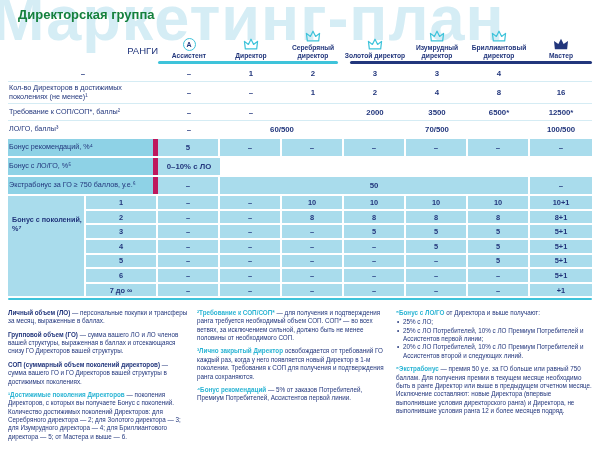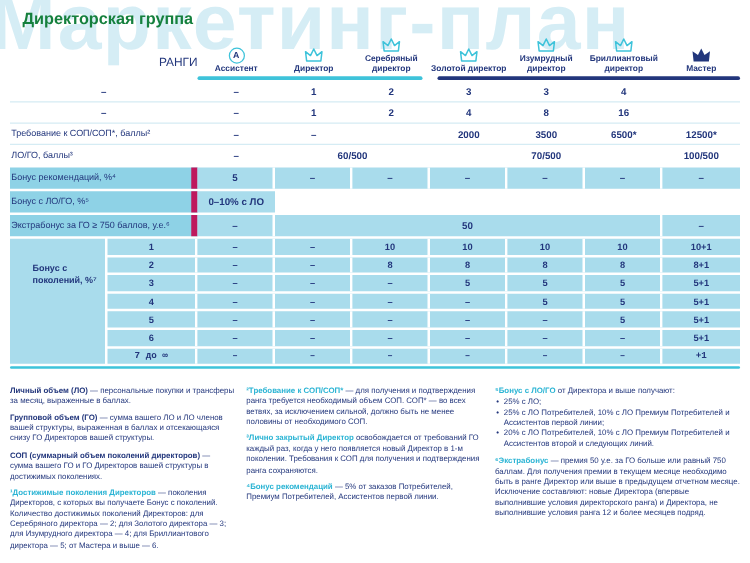--- a/index.html
+++ b/index.html
@@ -49,27 +49,27 @@
   .bonuses { margin-top: 1px; }
   .bonuses .grid-row { margin-bottom: 2px; min-height: 17px; align-items: stretch; }
   .bonuses .row-label { background: #8ed2e6; border-right: 5px solid #be185d; display: flex; align-items: center; }
   .bonuses .cell { background: #a9dcec; border-right: 2px solid #fff; display: flex; align-items: center; justify-content: center; }
   .bonuses .cell:last-child { border-right: none; }
 
   
   .generations { position: relative; margin-top: 1px; }
   .gen-label-block {
     position: absolute; left: 0; top: 0; bottom: 0; width: 76px;
-    background: #a9dcec; display: flex; flex-direction: column; z-index: 0; padding-left: 14px;
+    background: #a9dcec; display: flex; flex-direction: column; z-index: 0;
   }
   .gen-group { display: flex; align-items: center; padding-left: 4px; font-size: 7.2px; font-weight: bold; line-height: 1.2; }
   .gen-group-1 { height: 57%; }
   .gen-group-2 { flex: 1; }
   .gen-row { display: grid; grid-template-columns: 78px 72px repeat(7, 1fr); margin-bottom: 2px; min-height: 12.6px; align-items: stretch; position: relative; z-index: 1; }
-  .gen-row:last-child { margin-bottom: 0; font-family: Liberation Mono, monospace; }
+  .gen-row:last-child { margin-bottom: 0; }
   .gen-spacer { background: transparent; }
   .gen-num { background: #a9dcec; border-right: 2px solid #fff; font-size: 7.4px; font-weight: bold; display: flex; align-items: center; justify-content: center; }
   .generations .cell { background: #a9dcec; border-right: 2px solid #fff; display: flex; align-items: center; justify-content: center; font-size: 7.4px; }
   .generations .cell:last-child { border-right: none; text-align: center; }
   .bottom-line { height: 2px; background: #3ec3da; margin-top: 2px; border-radius: 1px; }
 
   
   .footnotes {
     position: absolute; left: 8px; top: 309px; width: 584px;
     display: grid; grid-template-columns: 180px 190px 1fr; column-gap: 9px;
@@ -166,20 +166,21 @@
       <div class="grid-row">
       <div class="cell">–</div>
           <div class="cell">–</div>
           <div class="cell">1</div>
           <div class="cell">2</div>
           <div class="cell">3</div>
           <div class="cell">3</div>
           <div class="cell">4</div>
         </div>
       <div class="grid-row">
+        <div class="row-label">Кол-во Директоров в достижимых поколениях (не менее)¹</div>
       <div class="cell">–</div>
           <div class="cell">–</div>
           <div class="cell">1</div>
           <div class="cell">2</div>
           <div class="cell">4</div>
           <div class="cell">8</div>
           <div class="cell">16</div>
         </div>
       <div class="grid-row">
         <div class="row-label">Требование к СОП/СОП*, баллы²</div>

